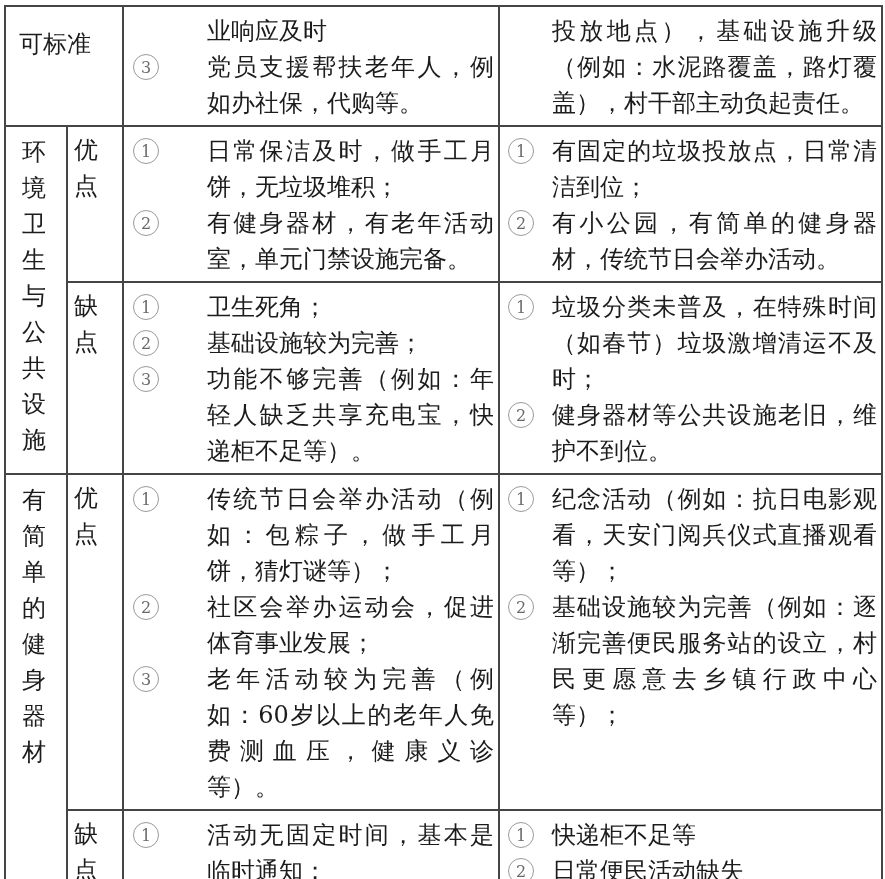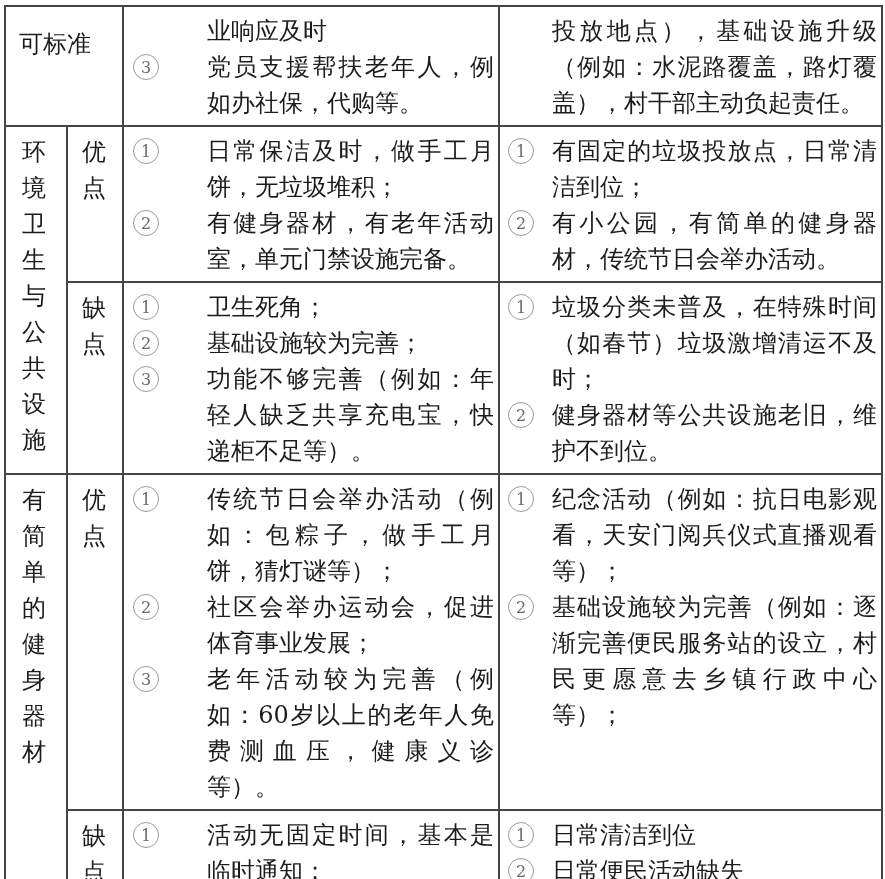--- a/index.html
+++ b/index.html
@@ -25,21 +25,21 @@
   td.cat-cell { padding:7px 0 0 15px;text-align:center; }
   td.cat-cell .vert,
   td.label-cell .vert {
     width:26px;
     word-break:break-all;
     letter-spacing:0;
   }
   
   td.cat-cell-h { padding:19px 0 0 13px; }
   
-  td.label-cell { padding:7px 0 0 14px; }
+  td.label-cell { padding:7px 0 0 6px;font-family:Liberation Mono, monospace; }
   
   td.content { padding:6px 4px 4px 0; }
   .item {
     position:relative;
     padding-left:83px;
     text-align:justify;
   }
   td.content.col-r .item { padding-left:52px; }
   .item .num {
     position:absolute;
@@ -191,21 +191,21 @@
           <span class="txt">活动无固定时间，基本是临时通知；</span>
         </div>
         <div class="item">
           <span class="num">2</span>
           <span class="txt">活动年轻人参加频次低</span>
         </div>
       </td>
       <td class="content col-r">
         <div class="item">
           <span class="num">1</span>
-          <span class="txt">日常清洁到位</span>
+          <span class="txt">快递柜不足等</span>
         </div>
         <div class="item">
           <span class="num">2</span>
           <span class="txt">日常便民活动缺失</span>
         </div>
       </td>
     </tr>
 
   </tbody>
 </table>

